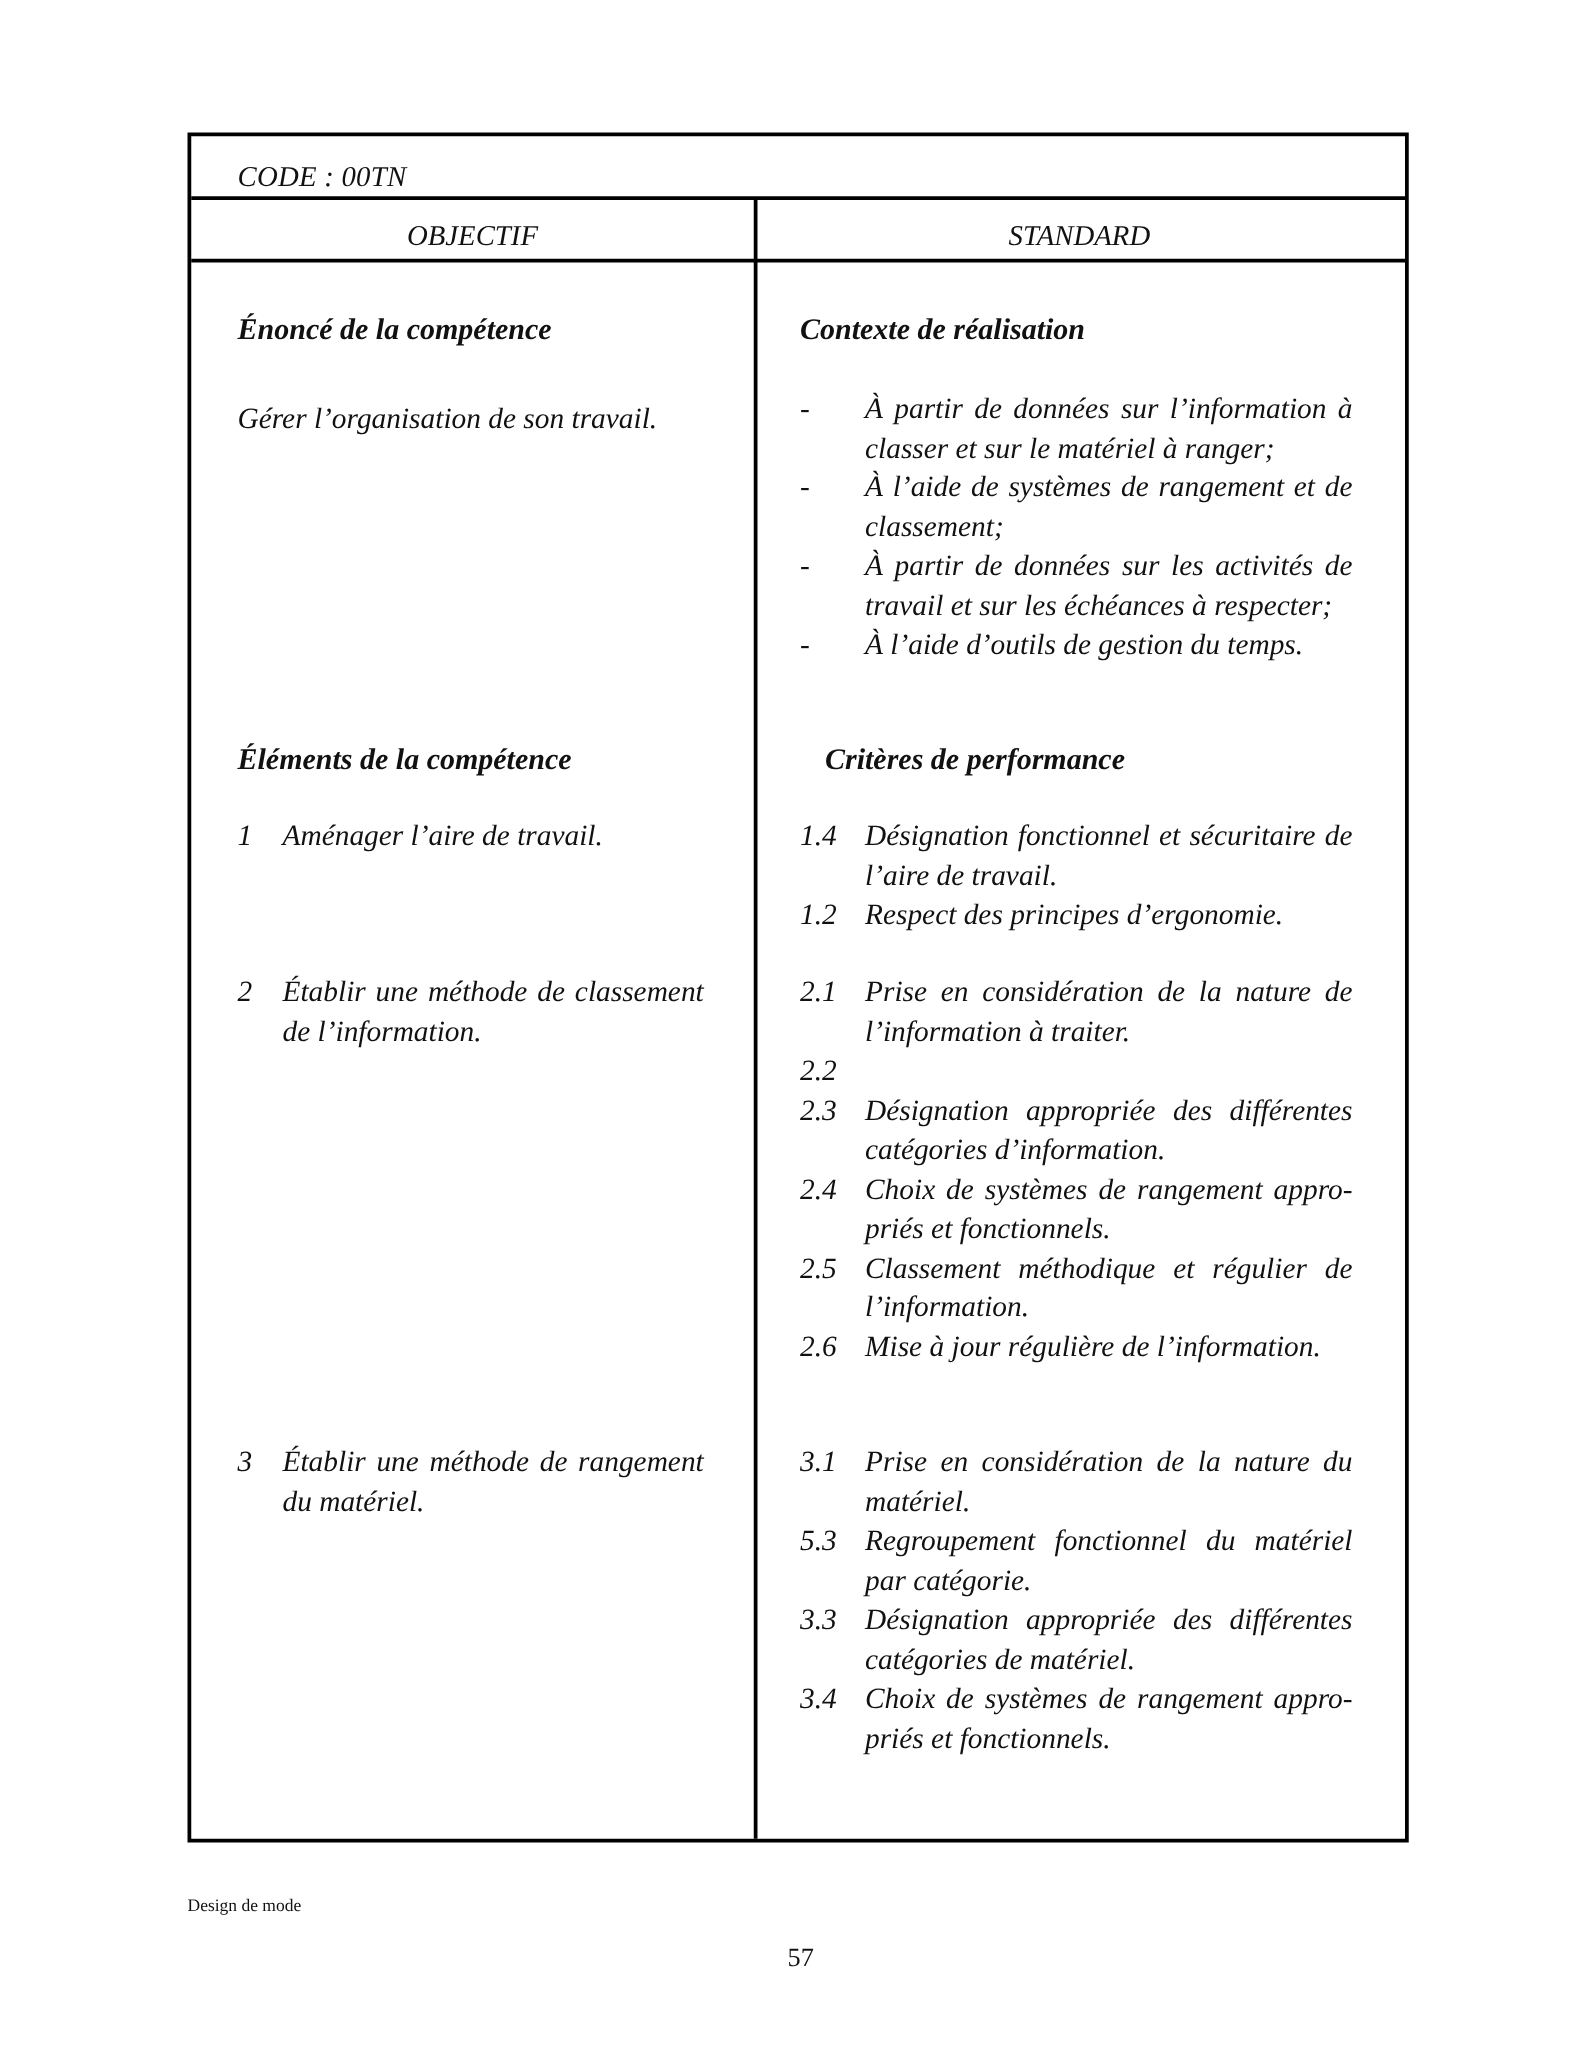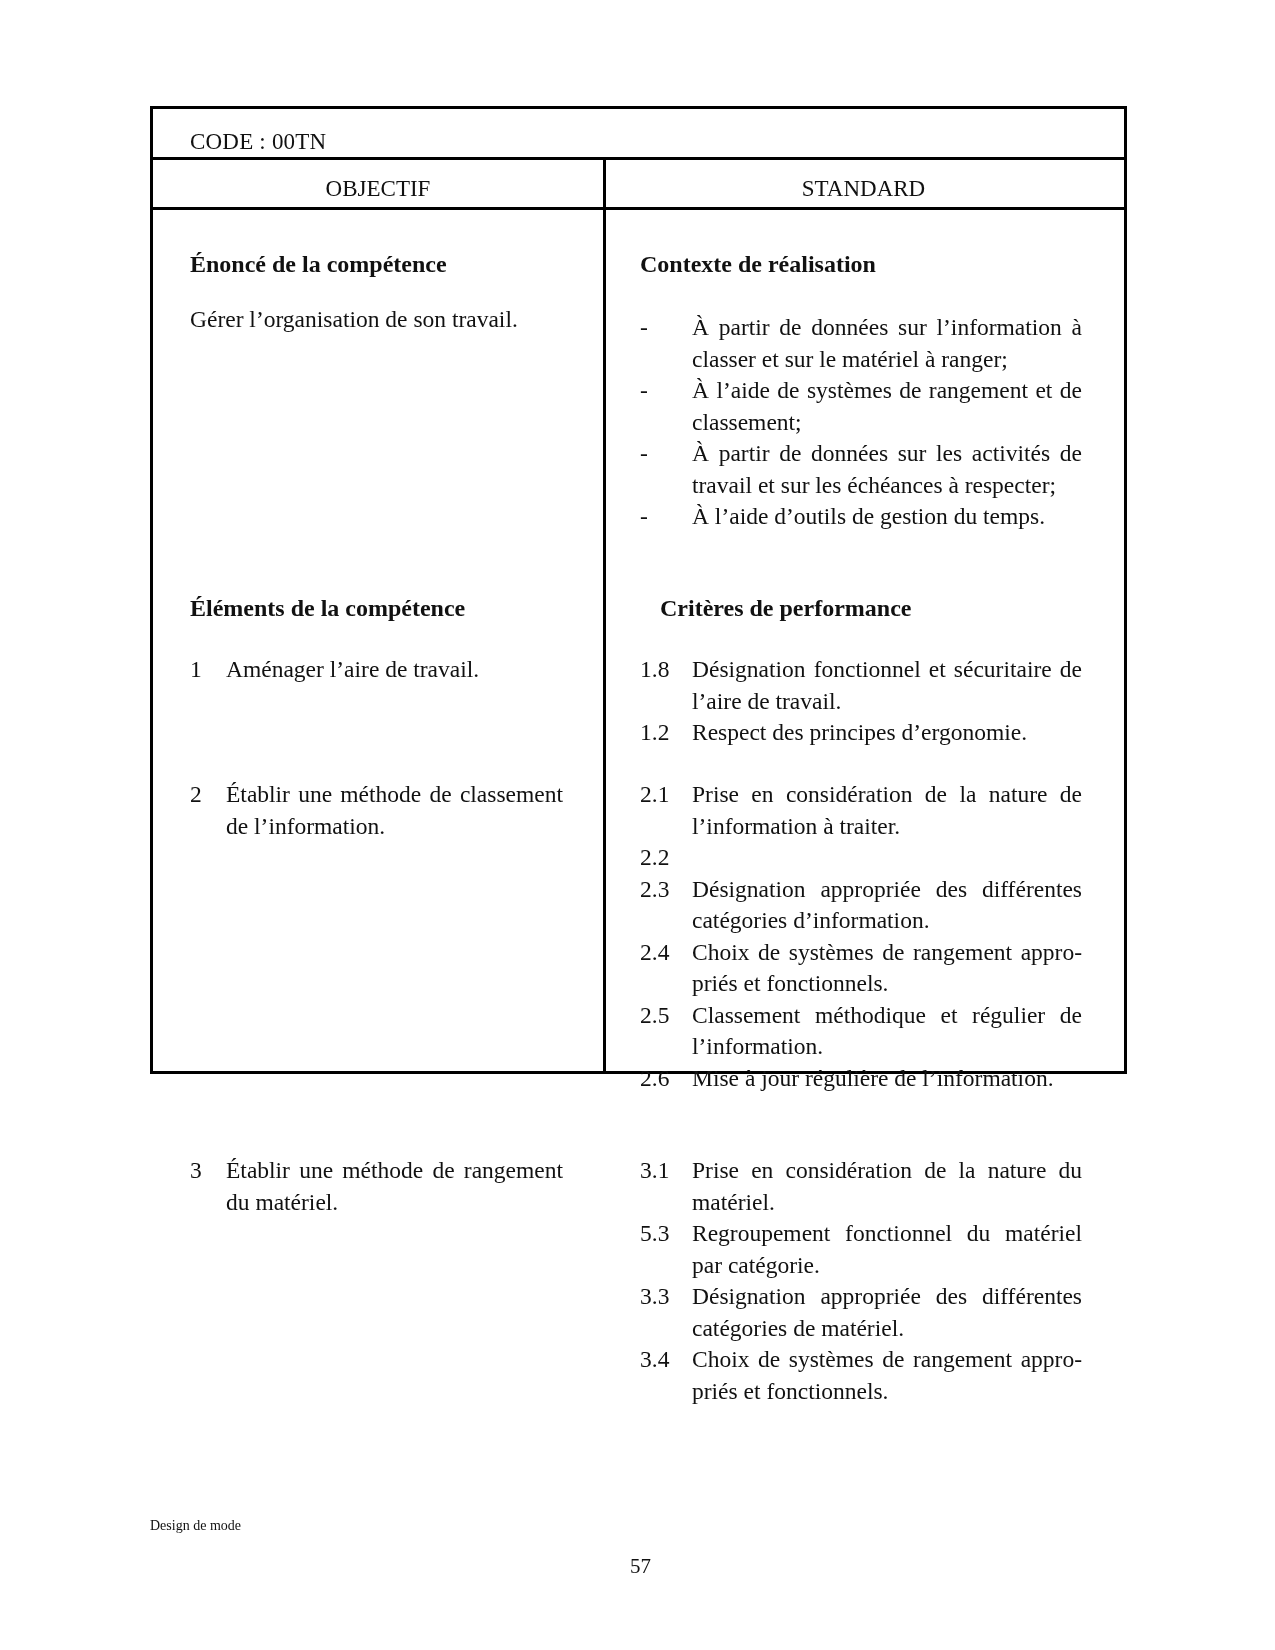--- a/index.html
+++ b/index.html
@@ -1,17 +1,17 @@
 <!DOCTYPE html>
 <html><head>
 <meta charset="utf-8">
 <style>
   html, body { margin:0; padding:0; background:#ffffff; }
   body { width:1275px; height:1650px; position:relative; font-family:"Liberation Serif","DejaVu Serif",serif; color:#111; }
-  .tbl { position:absolute; left:150px; top:106px; width:977px; height:968px; border:3px solid #000; box-sizing:border-box; }
+  .tbl { position:absolute; left:150px; top:106px; width:977px; height:1368px; border:3px solid #000; box-sizing:border-box;font-style:italic; }
   .code-row { position:absolute; left:0; top:0; right:0; height:51px; border-bottom:3px solid #000; box-sizing:border-box; }
   .code-row span { position:absolute; left:37px; bottom:2px; font-size:23px; letter-spacing:0.2px; }
   .hdr-row { position:absolute; left:0; top:51px; right:0; height:50px; border-bottom:3px solid #000; box-sizing:border-box; }
   .hdr-cell { position:absolute; top:0; height:47px; line-height:58px; text-align:center; font-size:23px; }
   .hdr-left { left:0; width:450px; }
   .hdr-right { left:450px; right:0; }
   .vline { position:absolute; left:450px; top:51px; bottom:0; width:3px; background:#000; }
   .col { position:absolute; top:101px; bottom:0; box-sizing:border-box; }
   .col-left { left:0; width:450px; padding-left:37px; }
   .col-right { left:453px; right:0; padding-right:42px; }
@@ -34,21 +34,21 @@
   </div>
   <div class="hdr-row">
     <div class="hdr-cell hdr-left">OBJECTIF</div>
     <div class="hdr-cell hdr-right">STANDARD</div>
   </div>
   <div class="vline"></div>
 
   <div class="col col-left">
     <div class="block" style="top:39px; left:37px; right:20px;">
       <div class="h">Énoncé de la compétence</div>
-      <div class="p" style="margin-top:24px;">Gérer l’organisation de son travail.</div>
+      <div class="p" style="margin-top:40px;">Gérer l’organisation de son travail.</div>
     </div>
     <div class="block" style="top:383px; left:37px; right:40px;">
       <div class="h">Éléments de la compétence</div>
     </div>
     <div class="block" style="top:444px; left:37px; right:40px;">
       <div class="row">
           <span class="num-l">1</span>
           <span class="txt">Aménager l’aire de travail.</span>
         </div>
     </div>
@@ -86,21 +86,21 @@
         <div class="row">
           <span class="num">-</span>
           <span class="txt">À l’aide d’outils de gestion du temps.</span>
         </div>
       </div>
     <div class="block" style="top:383px; left:34px; right:42px;margin-left:20px;">
       <div class="h">Critères de performance</div>
     </div>
     <div class="block" id="criteres-g0" style="top:444px; left:34px; right:42px;">
         <div class="row">
-          <span class="num">1.8</span>
+          <span class="num">1.4</span>
           <span class="txt">Désignation fonctionnel et sécuritaire de l’aire de travail.</span>
         </div>
         <div class="row">
           <span class="num">1.2</span>
           <span class="txt">Respect des principes d’ergonomie.</span>
         </div>
       </div>
     <div class="block" id="criteres-g1" style="top:569px; left:34px; right:42px;">
         <div class="row">
           <span class="num">2.1</span>

